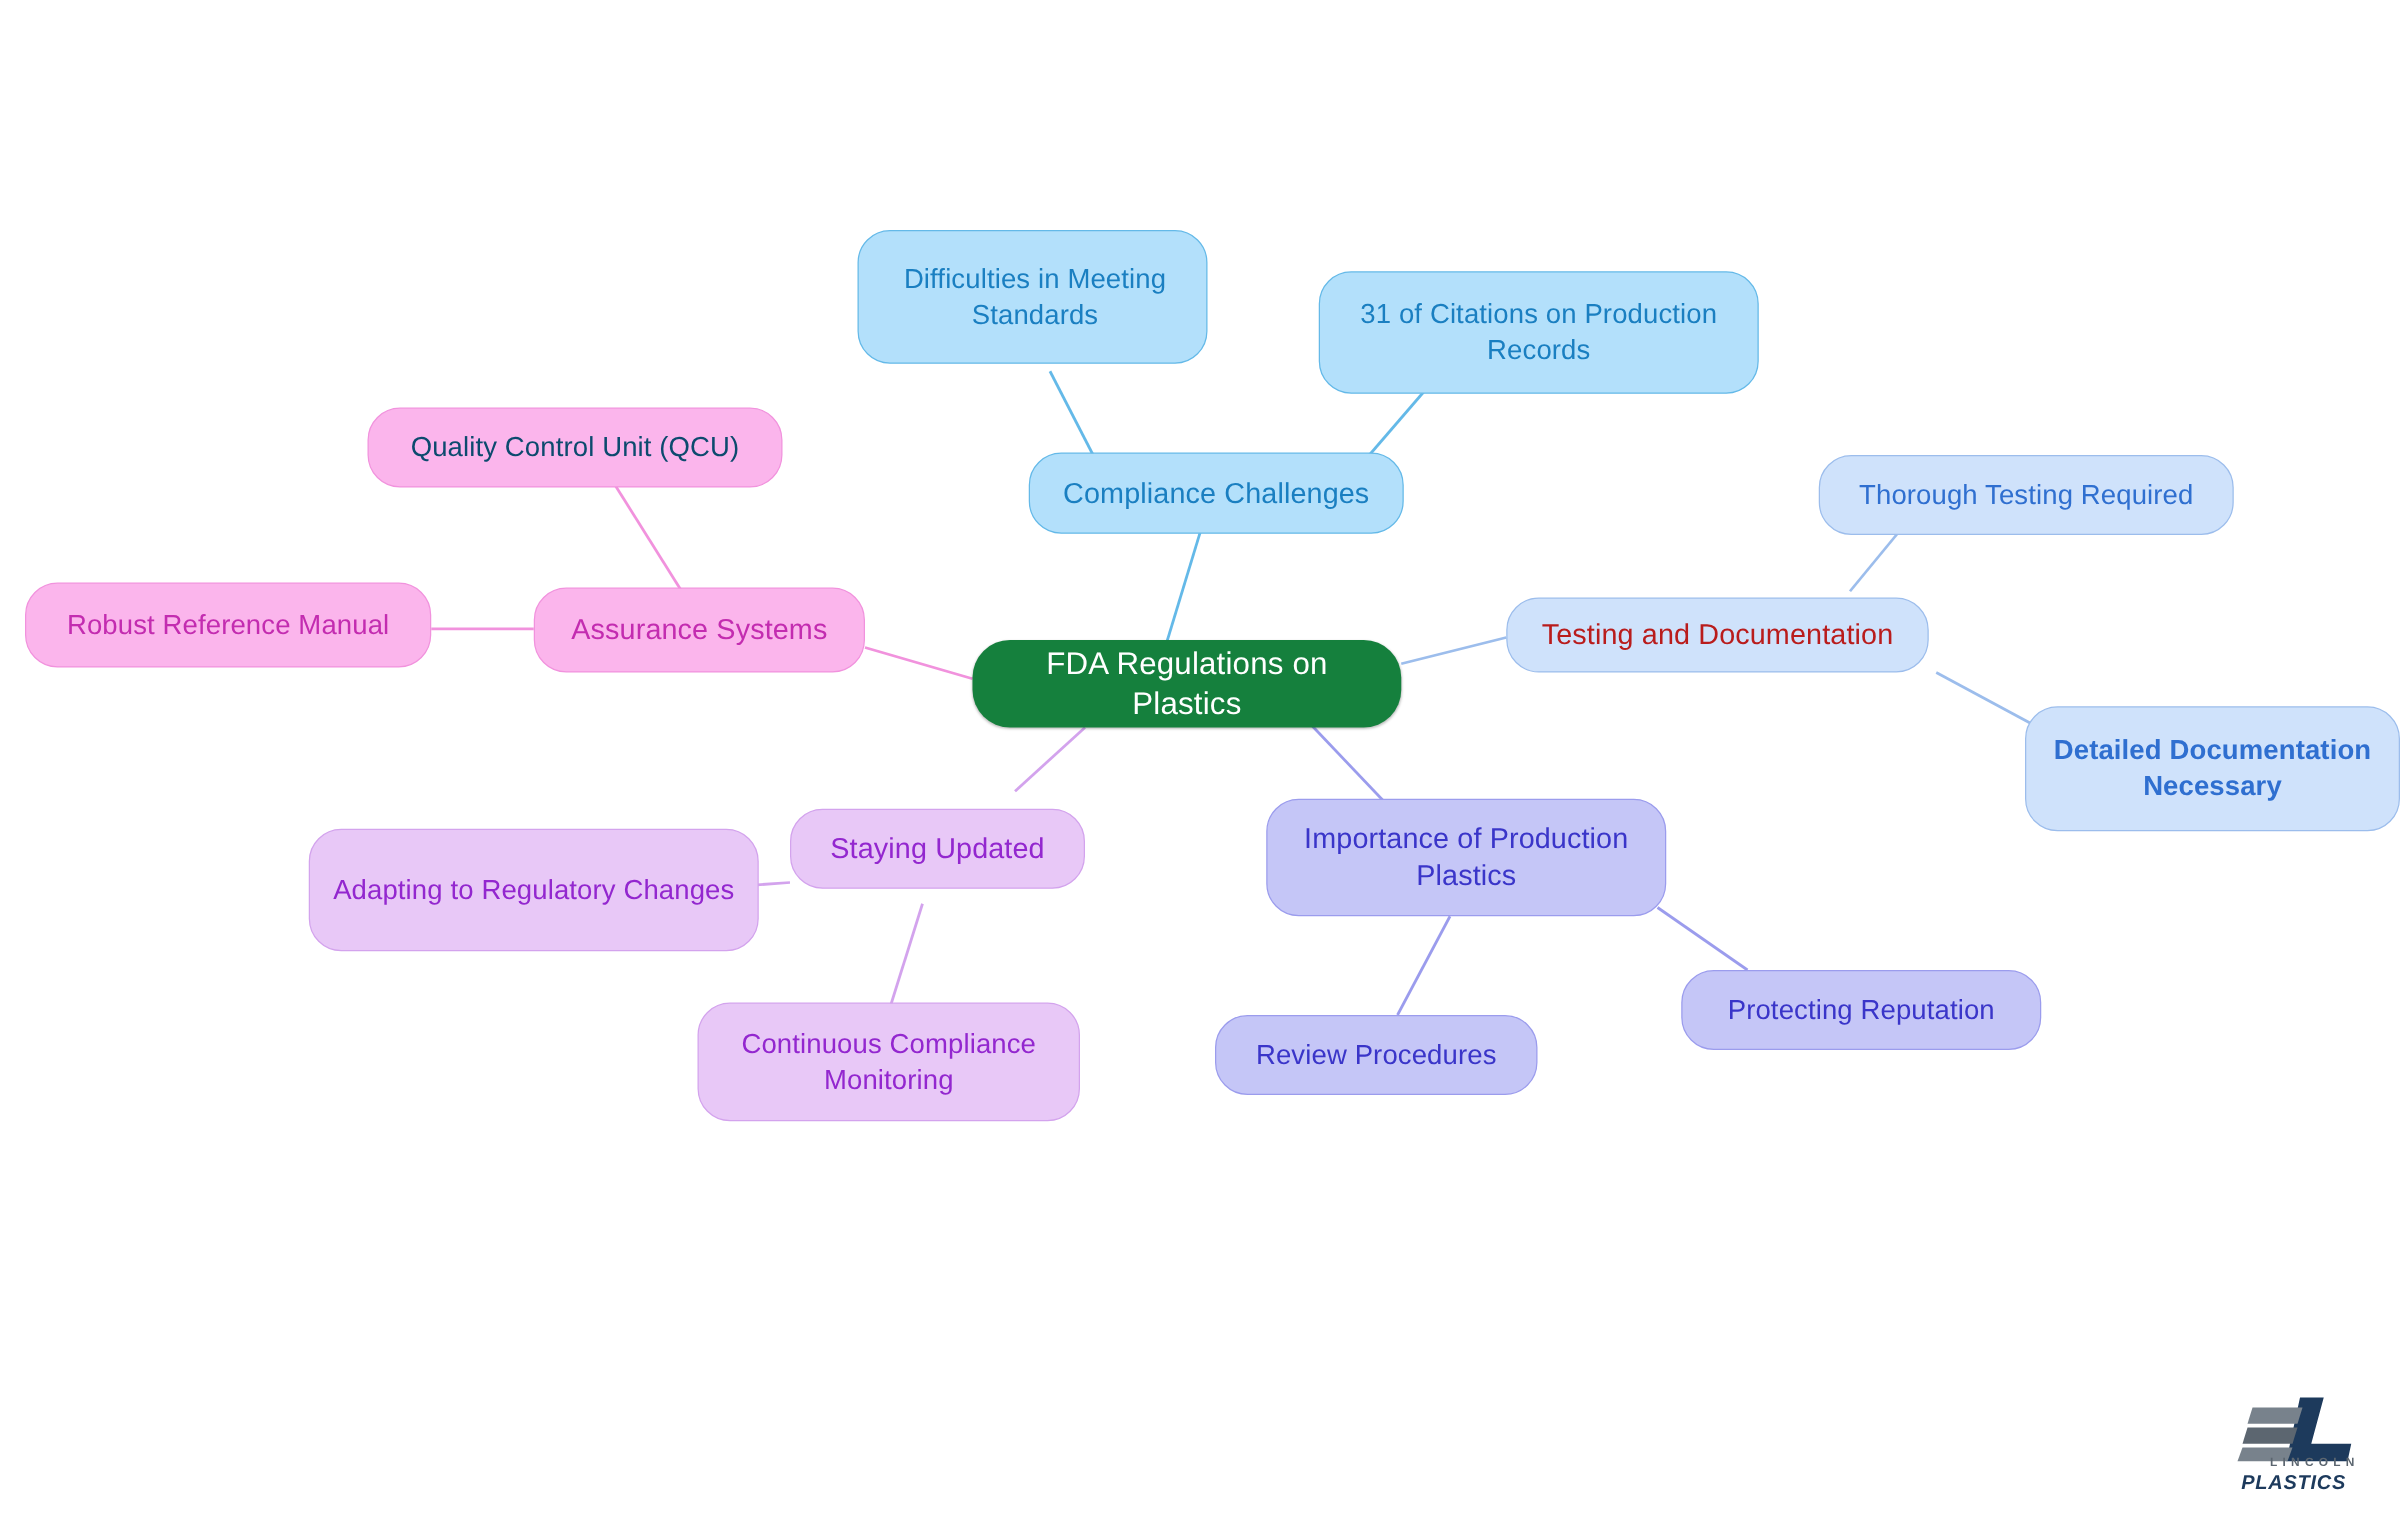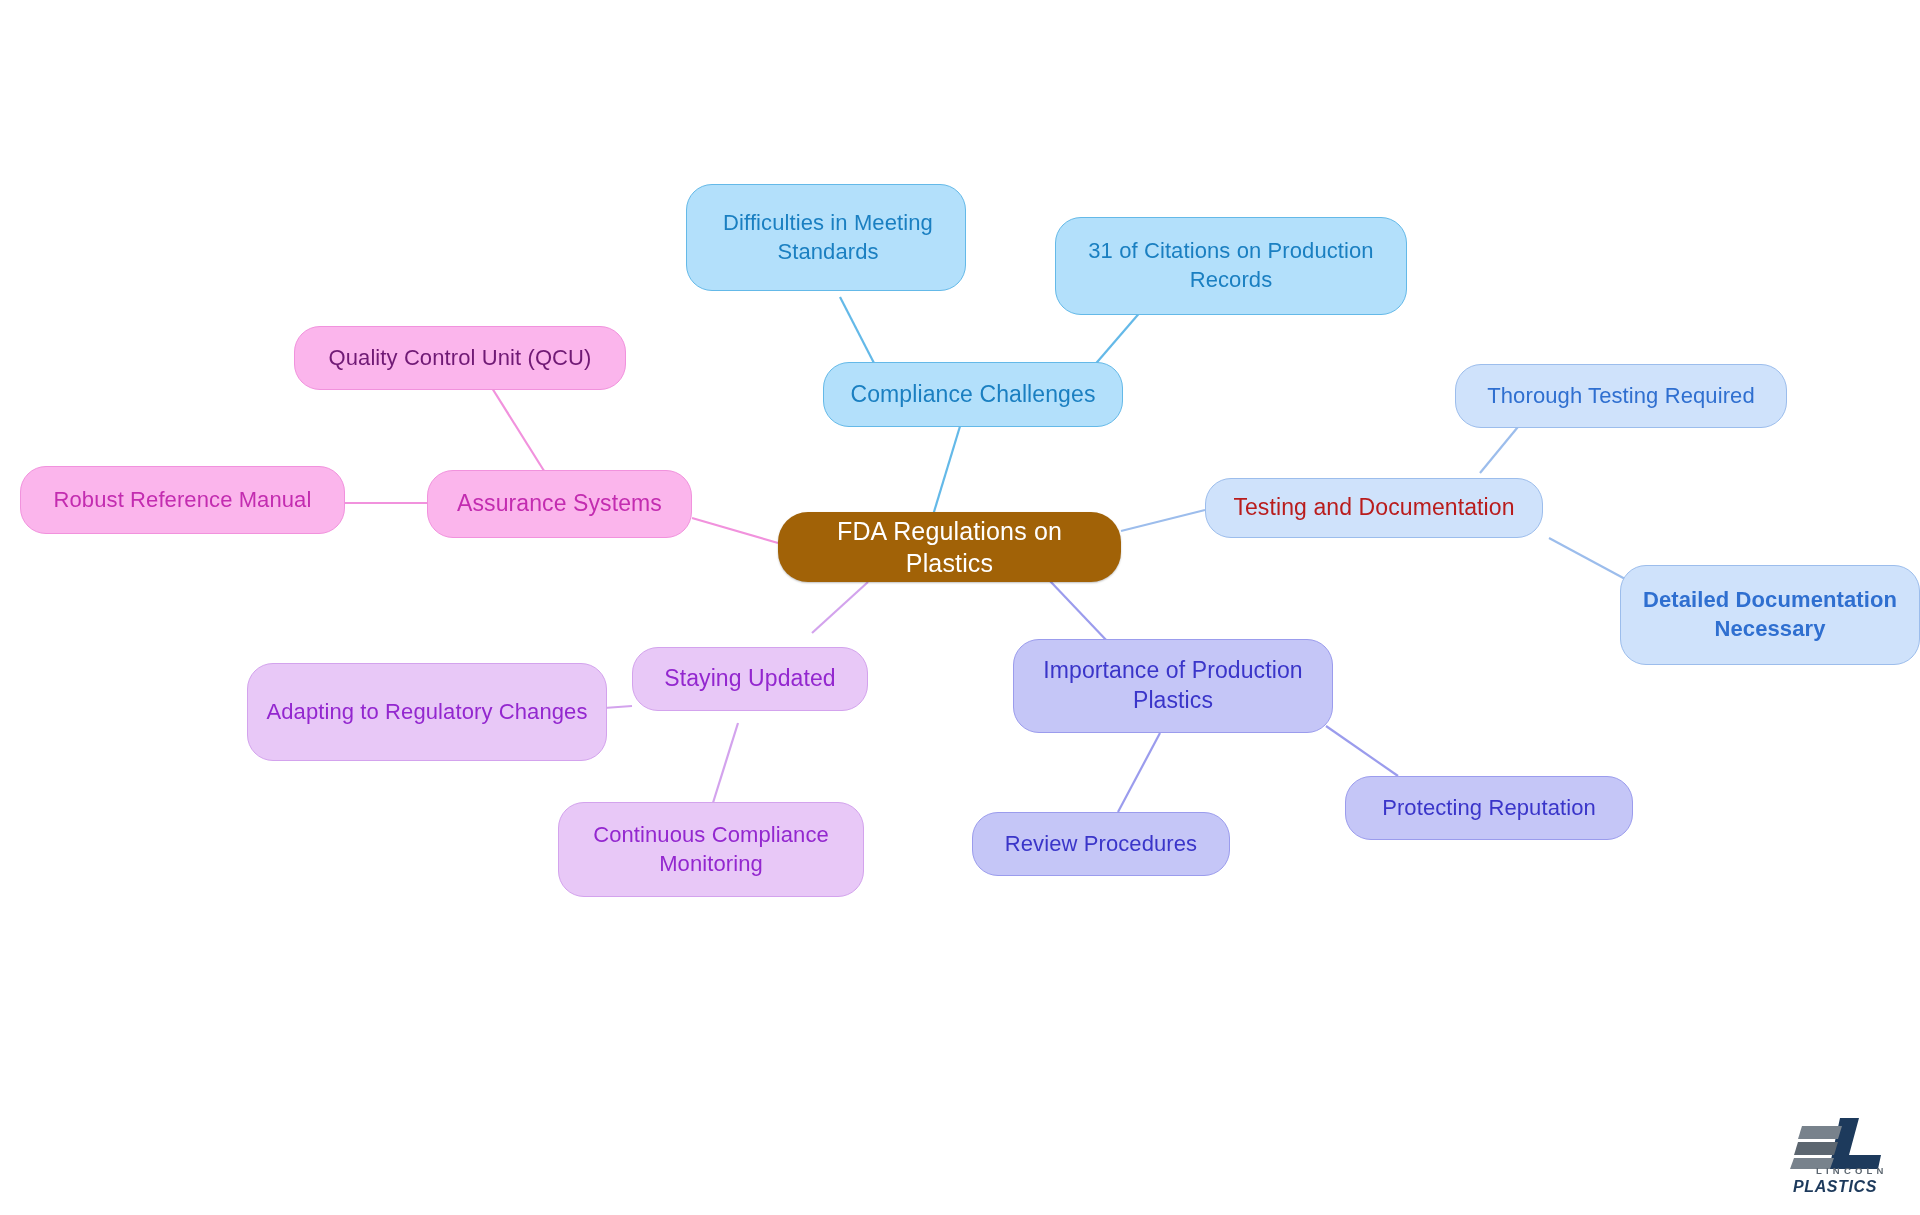--- a/index.html
+++ b/index.html
@@ -121,21 +121,21 @@
   <div class="node node-leaf" style="left:686px; top:184px; width:280px; height:107px;
               background:#b3e0fb; border-color:#64b9e8; color:#1a7fc1;padding-left:18px;">Difficulties in Meeting Standards</div>
 
   <div class="node node-leaf" style="left:1055px; top:217px; width:352px; height:98px;
               background:#b3e0fb; border-color:#64b9e8; color:#1a7fc1;">31 of Citations on Production Records</div>
 
   <div class="node node-branch" style="left:823px; top:362px; width:300px; height:65px;
               background:#b3e0fb; border-color:#64b9e8; color:#1a7fc1;">Compliance Challenges</div>
 
   <div class="node node-leaf" style="left:294px; top:326px; width:332px; height:64px;
-              background:#fbb5ec; border-color:#f192dd; color:#701a75;">Quality Control Unit (QCU)</div>
+              background:#fbb5ec; border-color:#f192dd; color:#0c4a6e;">Quality Control Unit (QCU)</div>
 
   <div class="node node-leaf" style="left:20px; top:466px; width:325px; height:68px;
               background:#fbb5ec; border-color:#f192dd; color:#c32cb0;">Robust Reference Manual</div>
 
   <div class="node node-branch" style="left:427px; top:470px; width:265px; height:68px;
               background:#fbb5ec; border-color:#f192dd; color:#c32cb0;">Assurance Systems</div>
 
   <div class="node node-leaf" style="left:1455px; top:364px; width:332px; height:64px;
               background:#cfe2fb; border-color:#9cbdec; color:#2f6fd0;">Thorough Testing Required</div>
 
@@ -157,21 +157,21 @@
   <div class="node node-branch" style="left:632px; top:647px; width:236px; height:64px;
               background:#e8c8f7; border-color:#d3a3ed; color:#9327cf;">Staying Updated</div>
 
   <div class="node node-leaf" style="left:247px; top:663px; width:360px; height:98px;
               background:#e8c8f7; border-color:#d3a3ed; color:#9327cf;">Adapting to Regulatory Changes</div>
 
   <div class="node node-leaf" style="left:558px; top:802px; width:306px; height:95px;
               background:#e8c8f7; border-color:#d3a3ed; color:#9327cf;">Continuous Compliance Monitoring</div>
 
   <div class="node node-root" style="left:778px; top:512px; width:343px; height:70px;
-              background:#a16207; color:#ffffff; z-index:4;">FDA Regulations on Plastics</div>
+              background:#15803d; color:#ffffff; z-index:4;">FDA Regulations on Plastics</div>
 
   <div id="logo" style="left:1788px; top:1112px;">
     <svg width="112" height="92" viewBox="0 0 112 92">
 
       <polygon points="52,6 71,6 61,43 93,43 90,57 41,57" fill="#1d3a5c"></polygon>
 
       <polygon points="14,14 54,14 50,27 10,27" fill="#78828c"></polygon>
       <polygon points="10,30 50,30 46,43 6,43" fill="#5c6670"></polygon>
       <polygon points="6,46 46,46 42,57 2,57" fill="#78828c"></polygon>
     </svg>

